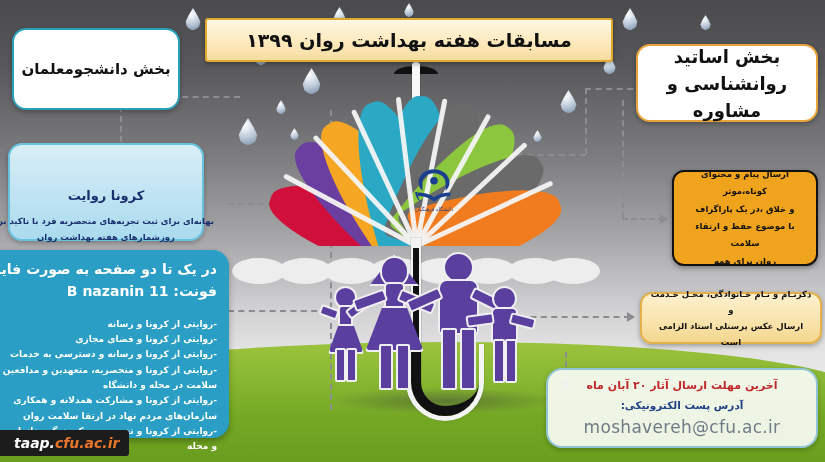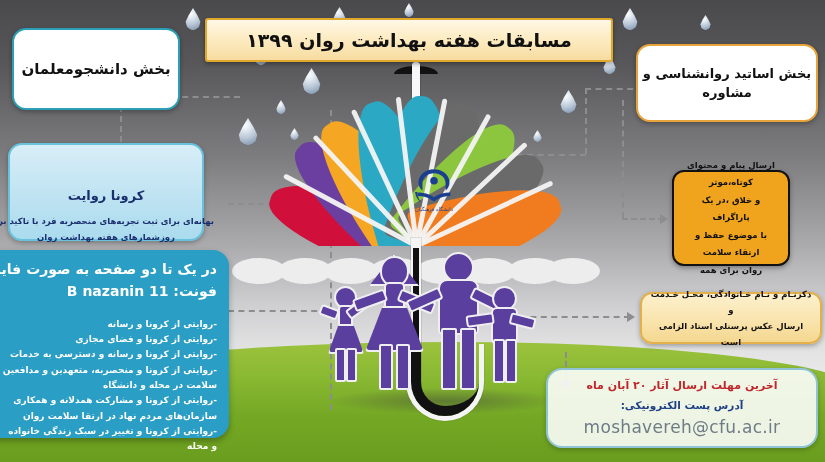--- a/index.html
+++ b/index.html
@@ -302,24 +302,24 @@
       <div>-روایتی از کرونا و رسانه</div>
       <div>-روایتی از کرونا و فضای مجازی</div>
       <div>-روایتی از کرونا و رسانه و دسترسی به خدمات</div>
       <div>-روایتی از کرونا و منحصربه، متعهدین و مدافعین سلامت در محله و دانشگاه</div>
       <div>-روایتی از کرونا و مشارکت همدلانه و همکاری سازمان‌های مردم نهاد در ارتقا سلامت روان</div>
       <div>-روایتی از کرونا و تغییر در سبک زندگی خانواده و محله</div>
     </div>
   </div>
 
   <div class="box box-white-gold" style="left:636px;top:44px;width:182px;height:78px;">
-    <div class="h-dark" style="font-size:13px;">بخش اساتید روانشناسی و مشاوره</div>
-  </div>
-
-  <div class="box box-orange" style="left:672px;top:170px;width:118px;height:96px;padding:4px 8px;">
+    <div class="h-dark" style="font-size:18px;">بخش اساتید روانشناسی و مشاوره</div>
+  </div>
+
+  <div class="box box-orange" style="left:672px;top:170px;width:146px;height:96px;padding:4px 8px;">
     <div class="t-dark-small lines wrap">
       <div>ارسال پیام  و محتوای کوتاه،موثر</div>
       <div>و خلاق ،در یک پاراگراف</div>
       <div>با موضوع حفظ و ارتقاء سلامت</div>
       <div>روان برای همه</div>
     </div>
   </div>
 
   <div class="box box-cream" style="left:640px;top:292px;width:182px;height:52px;padding:3px 7px;">
     <div class="t-dark-small lines wrap" style="line-height:1.9;">
@@ -327,14 +327,17 @@
       <div>ارسال عکس پرسنلی استاد الزامی است</div>
     </div>
   </div>
 
   <div class="box box-email" style="left:546px;top:368px;width:272px;height:80px;padding:4px 14px 6px 14px;justify-content:center;">
     <div class="t-red">آخرین مهلت ارسال آثار ۲۰ آبان ماه</div>
     <div class="t-navy" style="margin-top:2px;">آدرس پست الکترونیکی:</div>
     <div class="t-email" style="margin-top:3px;">moshavereh@cfu.ac.ir</div>
   </div>
 
+  <div class="url-tag">
+    <span class="a">taap.</span><span class="b">cfu.ac.ir</span>
+  </div>
 
 </div>
 
 </body></html>

